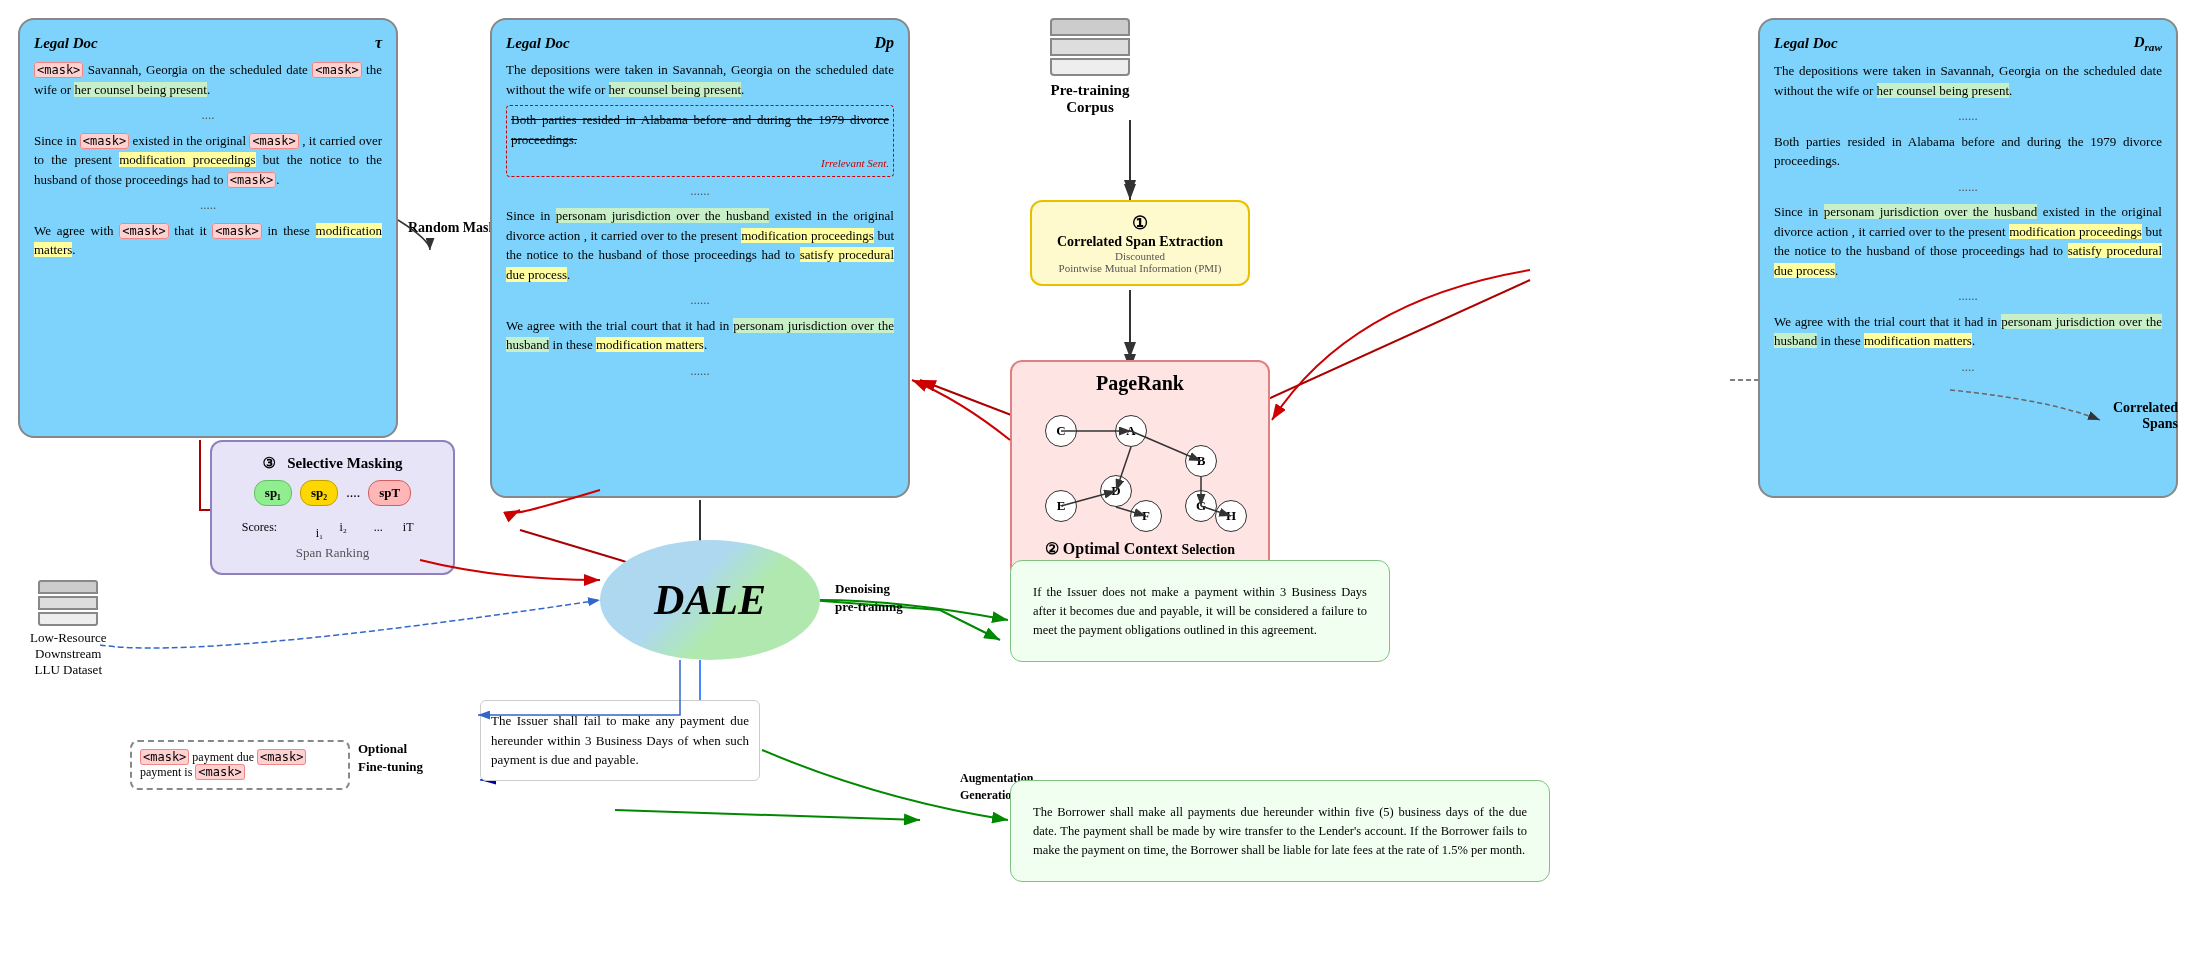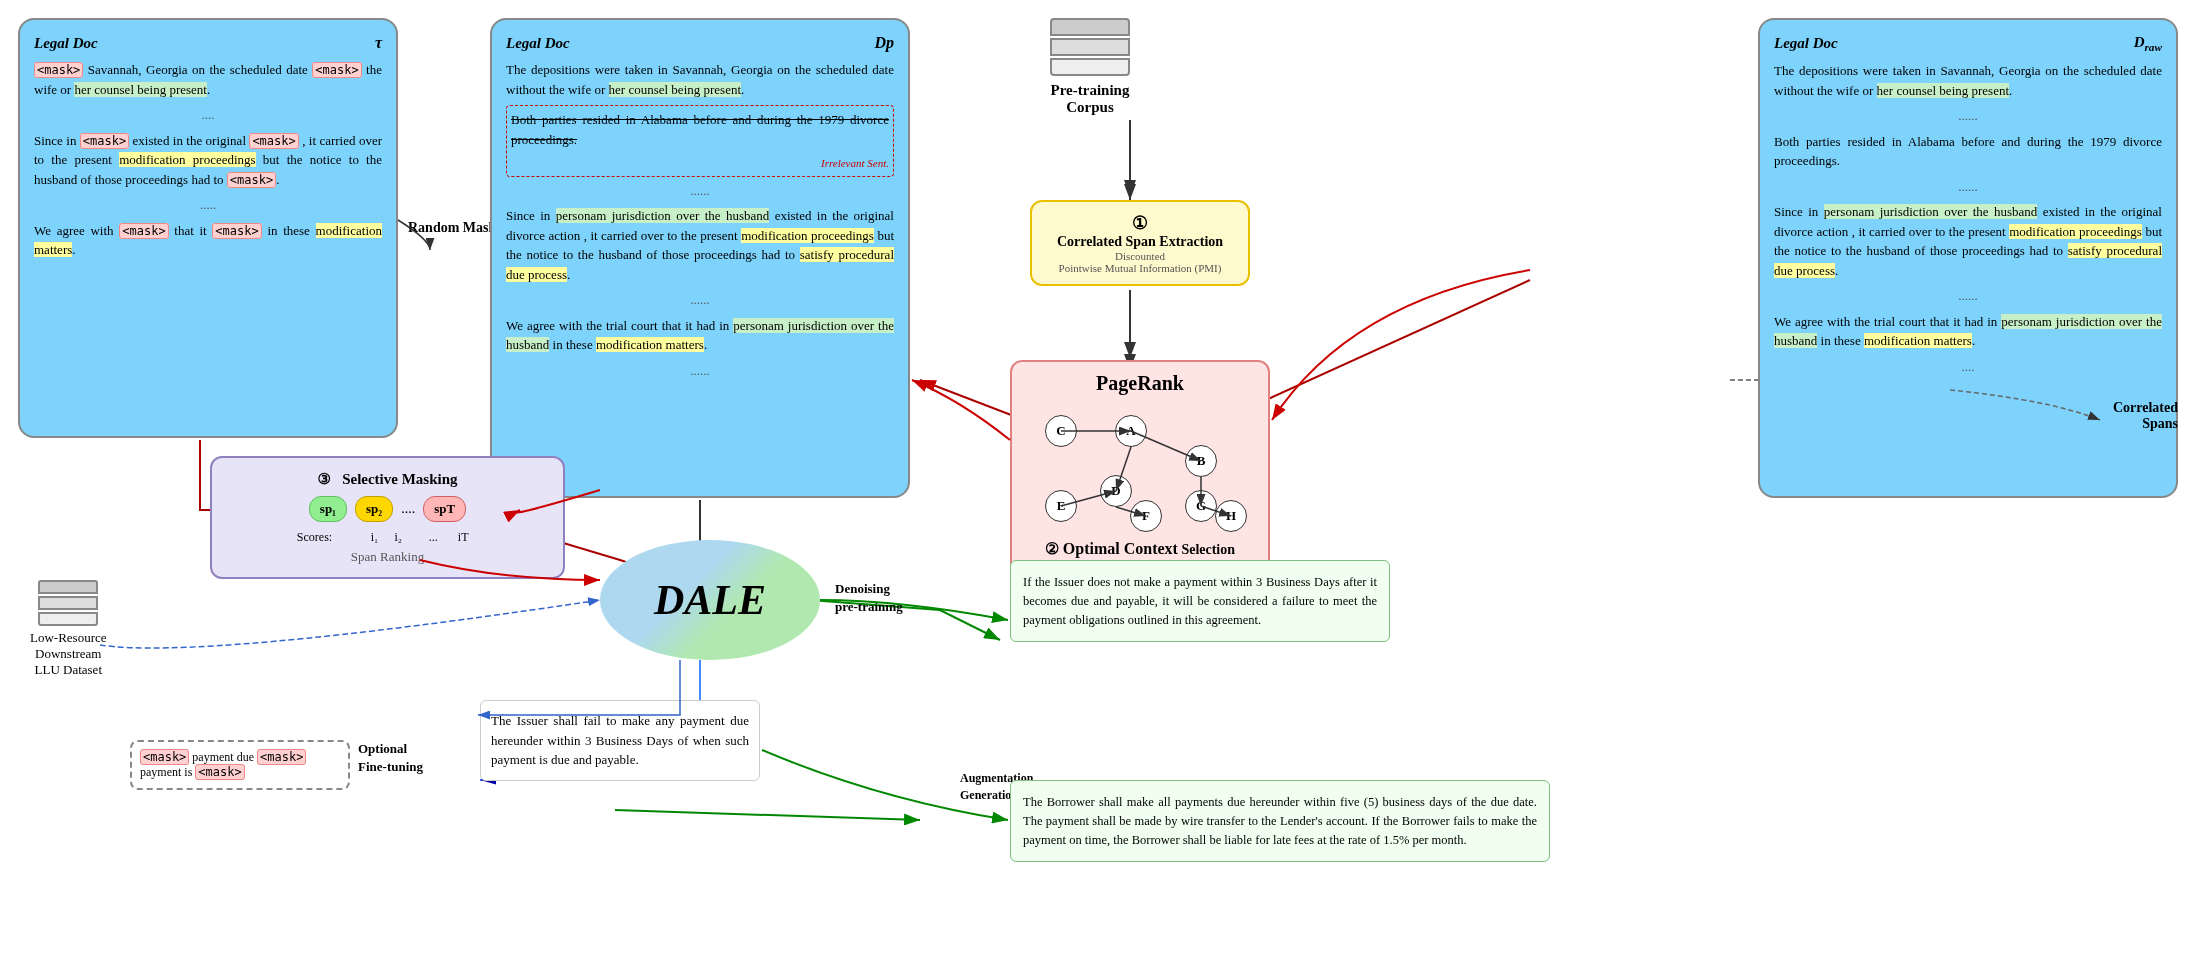--- a/index.html
+++ b/index.html
@@ -202,22 +202,22 @@
       padding: 8px;
       font-size: 12px;
       position: absolute;
     }
 
     
     .text-output-box {
       position: absolute;
       background: #f0fff0;
       border: 1.5px solid #80c080;
-      border-radius: 6px;
-      padding: 12px;
+      border-radius: 12px;
+      padding: 22px;
       font-size: 12.5px;
       line-height: 1.5;
       text-align: justify;
     }
 
     
     .arrows-svg {
       position: absolute;
       top: 0;
       left: 0;
@@ -413,35 +413,35 @@
     </svg>
   </div>
 
   <div style="text-align:center; margin-top:4px;">
     <span class="process-number" style="font-size:16px;">②</span>
     <span class="process-title" style="font-size:16px;">Optimal Context</span>
     <span class="process-title" style="font-size:14px;">Selection</span>
   </div>
 </div>
 
-<div class="selective-masking-box" style="top:456px; left:210px; width:355px;">
+<div class="selective-masking-box" style="top:440px; left:210px; width:245px;">
   <div style="font-weight:bold; font-size:15px; margin-bottom:6px;">
     <span>③</span>
     &nbsp;
     <span>Selective Masking</span>
   </div>
   <div class="span-pills">
     <div class="span-pill pill-green">sp₁</div>
     <div class="span-pill pill-yellow">sp₂</div>
     <span>....</span>
     <div class="span-pill pill-pink">spT</div>
   </div>
   <div style="display:flex; align-items:center; font-size:12px; gap:0; justify-content:center; margin-bottom:4px;">
     <span style="margin-right:6px;">Scores:</span>
-    <span style="min-width:40px; text-align:right;">i₁</span>
+    <span style="min-width:40px; text-align:right;margin-top:12px;">i₁</span>
     <span style="min-width:40px; text-align:center;">i₂</span>
     <span style="min-width:30px; text-align:center;">...</span>
     <span style="min-width:30px; text-align:center;">iT</span>
   </div>
   <div style="font-size:13px; color:#555; text-align:center;">Span Ranking</div>
 </div>
 
 <div class="dale-box" style="top:540px; left:600px;">
   <span>DALE</span>
 </div>

